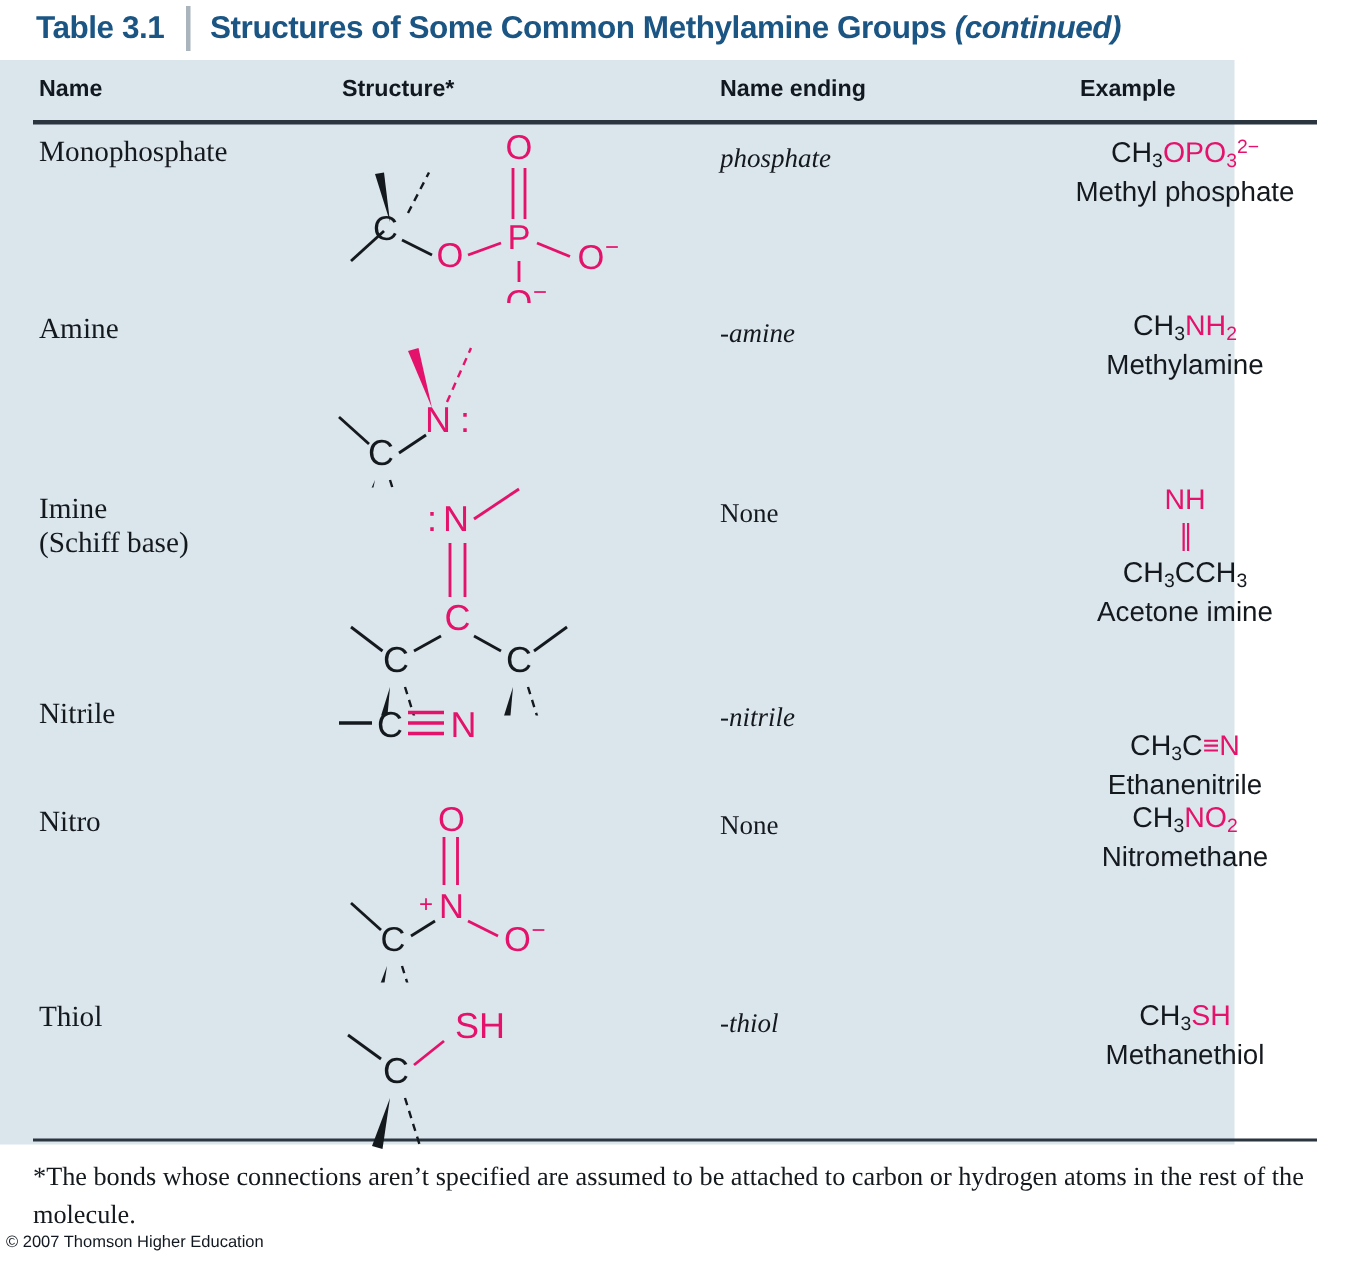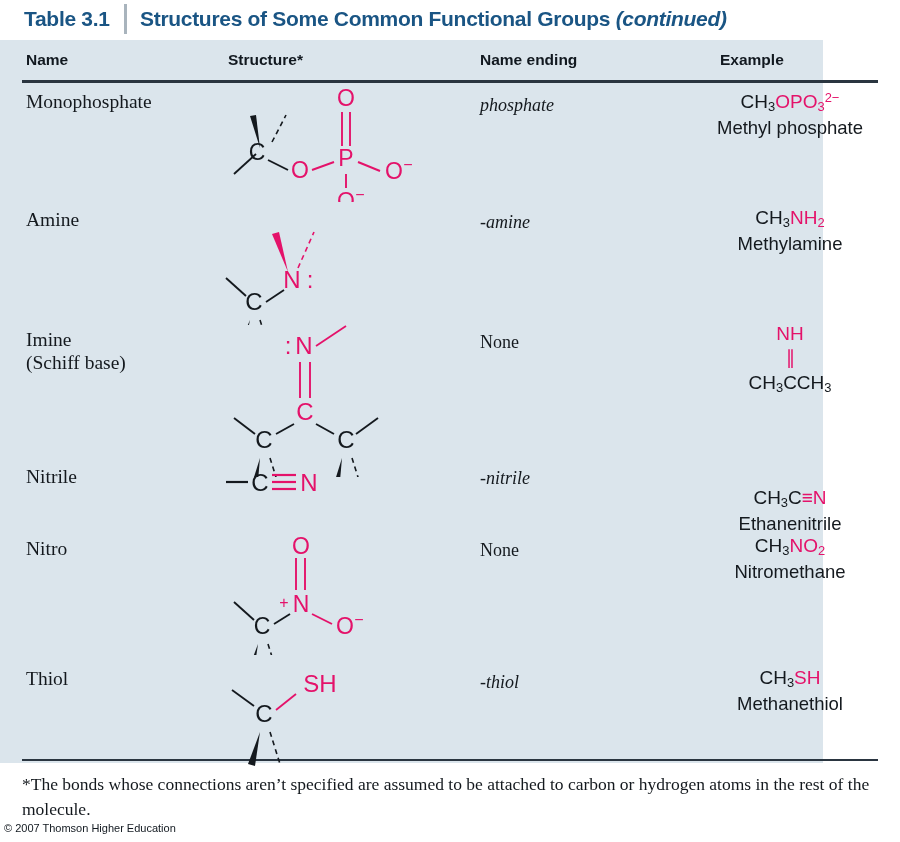--- a/index.html
+++ b/index.html
@@ -100,21 +100,21 @@
   }
 </style>
 </head>
 <body>
 
 <div class="page">
 
   <div class="title-band">
     <span class="title-num">Table 3.1</span>
     <span class="title-div"></span>
-    <span class="title-main"><span>Structures of Some Common Functional Groups </span><i>(continued)</i></span>
+    <span class="title-main"><span>Structures of Some Common Methylamine Groups </span><i>(continued)</i></span>
   </div>
 
   <div class="tbl">
 
     <span class="hdr-cell c-name">Name</span>
     <span class="hdr-cell c-struct">Structure*</span>
     <span class="hdr-cell c-ending">Name ending</span>
     <span class="hdr-cell c-example">Example</span>
     <span class="hdr-rule"></span>
     <span class="bot-rule"></span>
@@ -225,20 +225,21 @@
 
       <line x1="130" y1="136" x2="140" y2="168" stroke="#14191e" stroke-width="1.6" stroke-dasharray="5,4"></line>
     </svg>
 
     <span class="ending" style="left:480px;top:292px;">None</span>
 
     <span class="example" style="left:690px;top:282px;width:200px;">
       <span class="mg">NH</span><br>
       <span class="mg" style="letter-spacing:-1px;display:inline-block;margin:-2px 0;">∥</span><br>
       <span>CH<sub>3</sub>CCH<sub>3</sub></span>
+      <span class="ex-name">Acetone imine</span>
     </span>
 
     <span class="rowname" style="left:26px;top:425px;"><span>Nitrile</span></span>
 
     <svg class="struct" style="left:222px;top:418px;" width="180" height="46" viewBox="0 0 180 46">
 
       <line x1="4" y1="24" x2="26" y2="24" stroke="#14191e" stroke-width="2.2"></line>
 
       <text x="38" y="33" font-family="Liberation Sans, sans-serif" font-size="24" fill="#14191e" text-anchor="middle">C</text>
 

